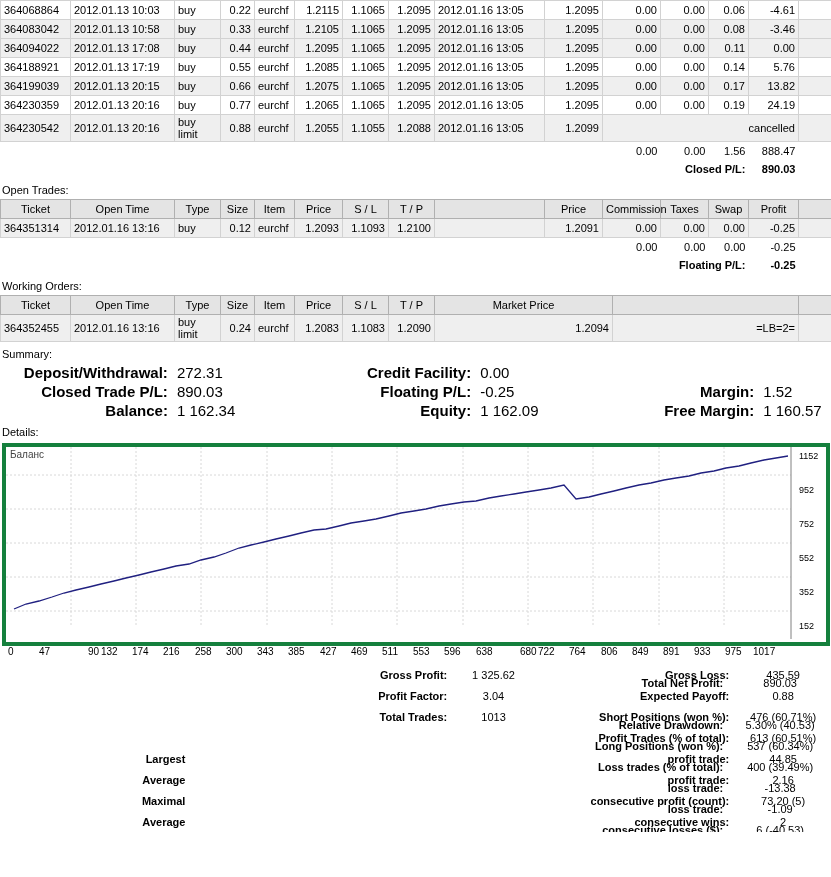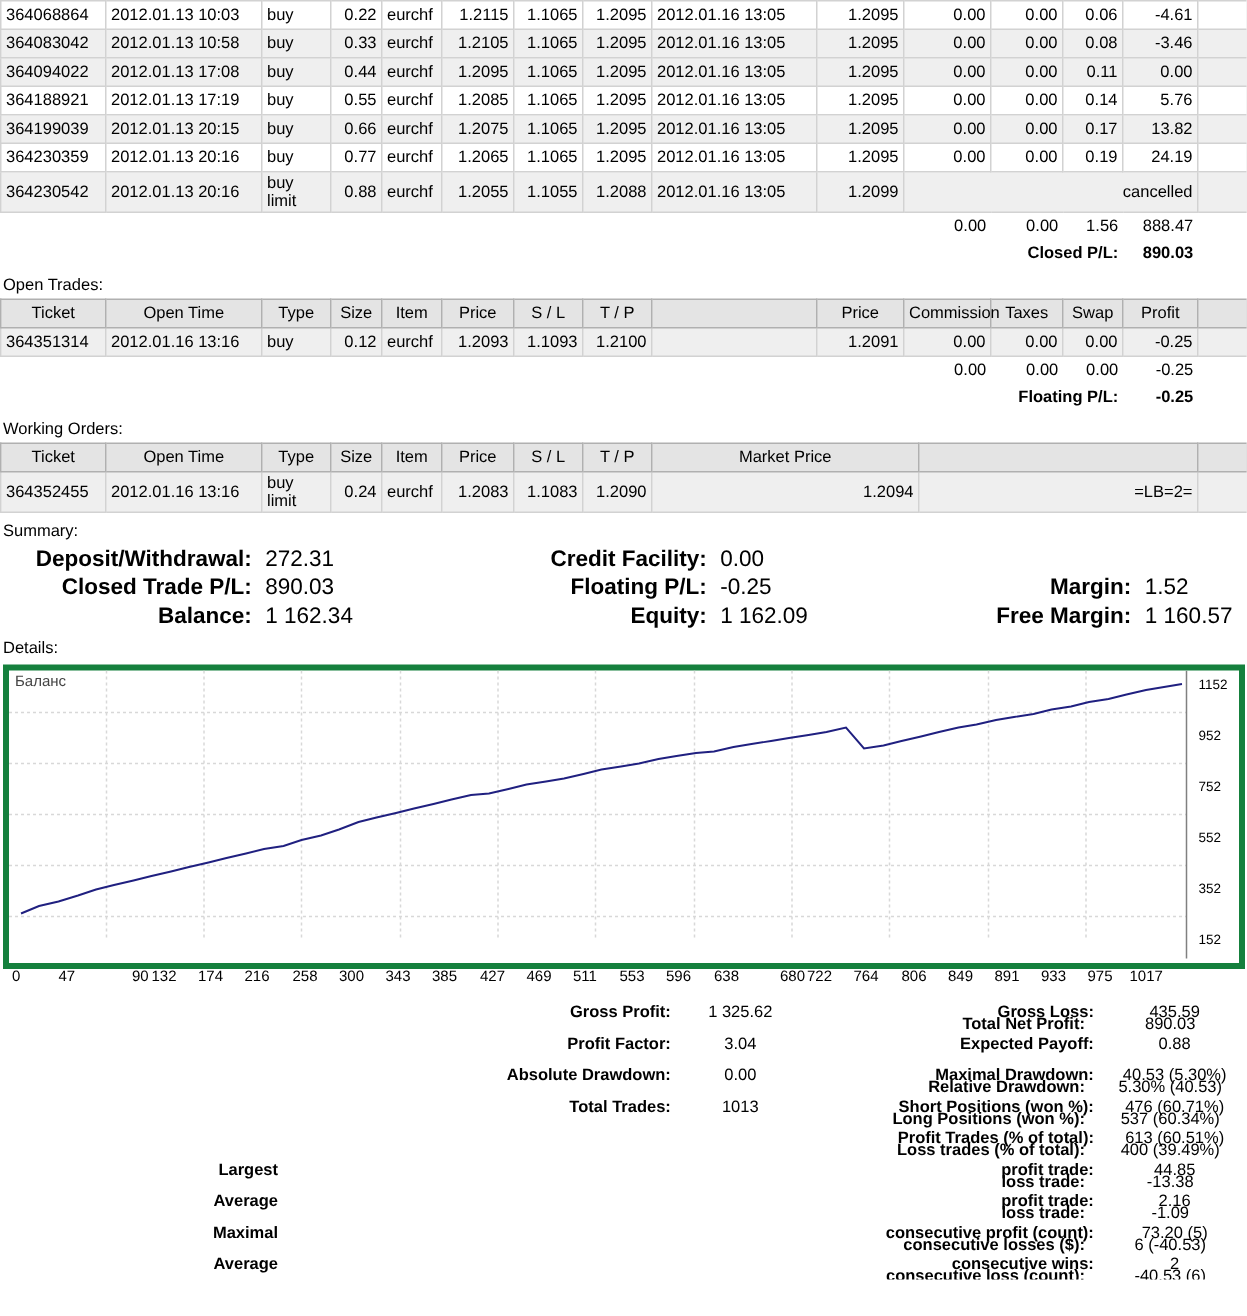--- a/index.html
+++ b/index.html
@@ -446,30 +446,20 @@
         <td class="lab">Profit Factor:</td>
         <td class="val">3.04</td>
           <td></td>
         <td class="lab">Expected Payoff:</td>
         <td class="val">0.88</td>
       </tr>
       <tr>
         <td class="lab"></td>
         <td class="val"></td>
           <td></td>
-        <td class="lab">Absolute Drawdown:</td>
-        <td class="val">0.00</td>
-          <td></td>
-        <td class="lab">Maximal Drawdown:</td>
-        <td class="val">40.53 (5.30%)</td>
-      </tr>
-      <tr>
-        <td class="lab"></td>
-        <td class="val"></td>
-          <td></td>
         <td class="lab">Total Trades:</td>
         <td class="val">1013</td>
           <td></td>
         <td class="lab">Short Positions (won %):</td>
         <td class="val">476 (60.71%)</td>
       </tr>
       <tr>
         <td class="lab"></td>
         <td class="val"></td>
           <td></td>

